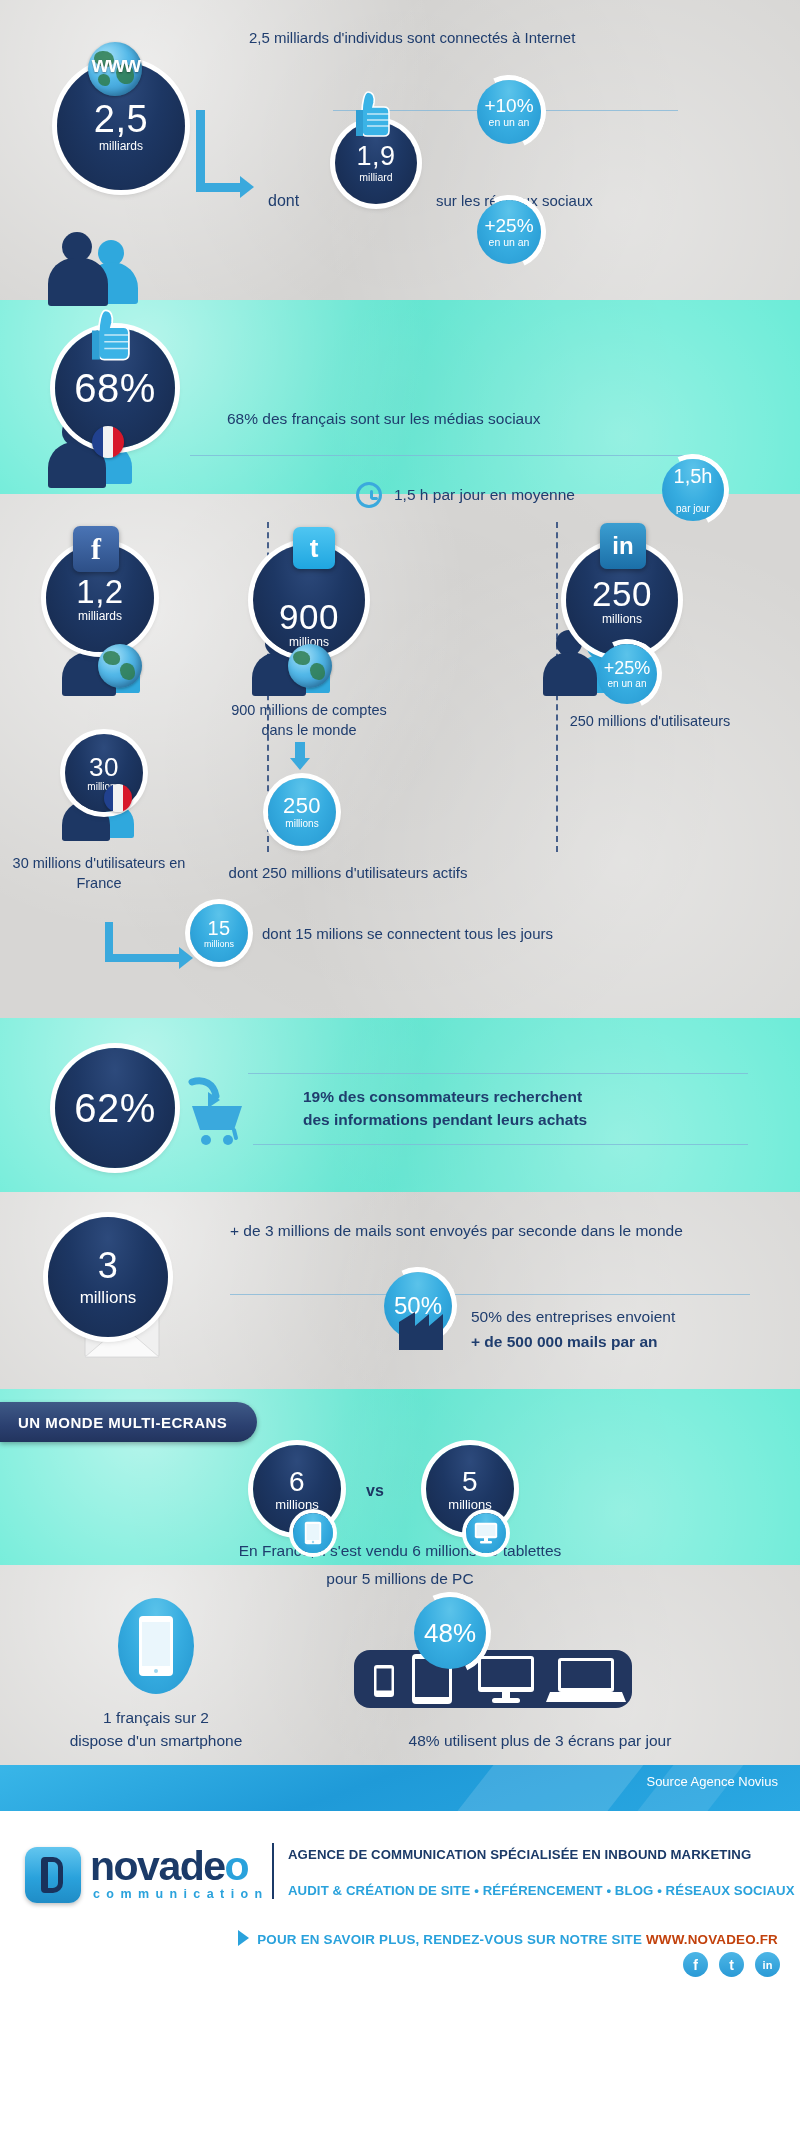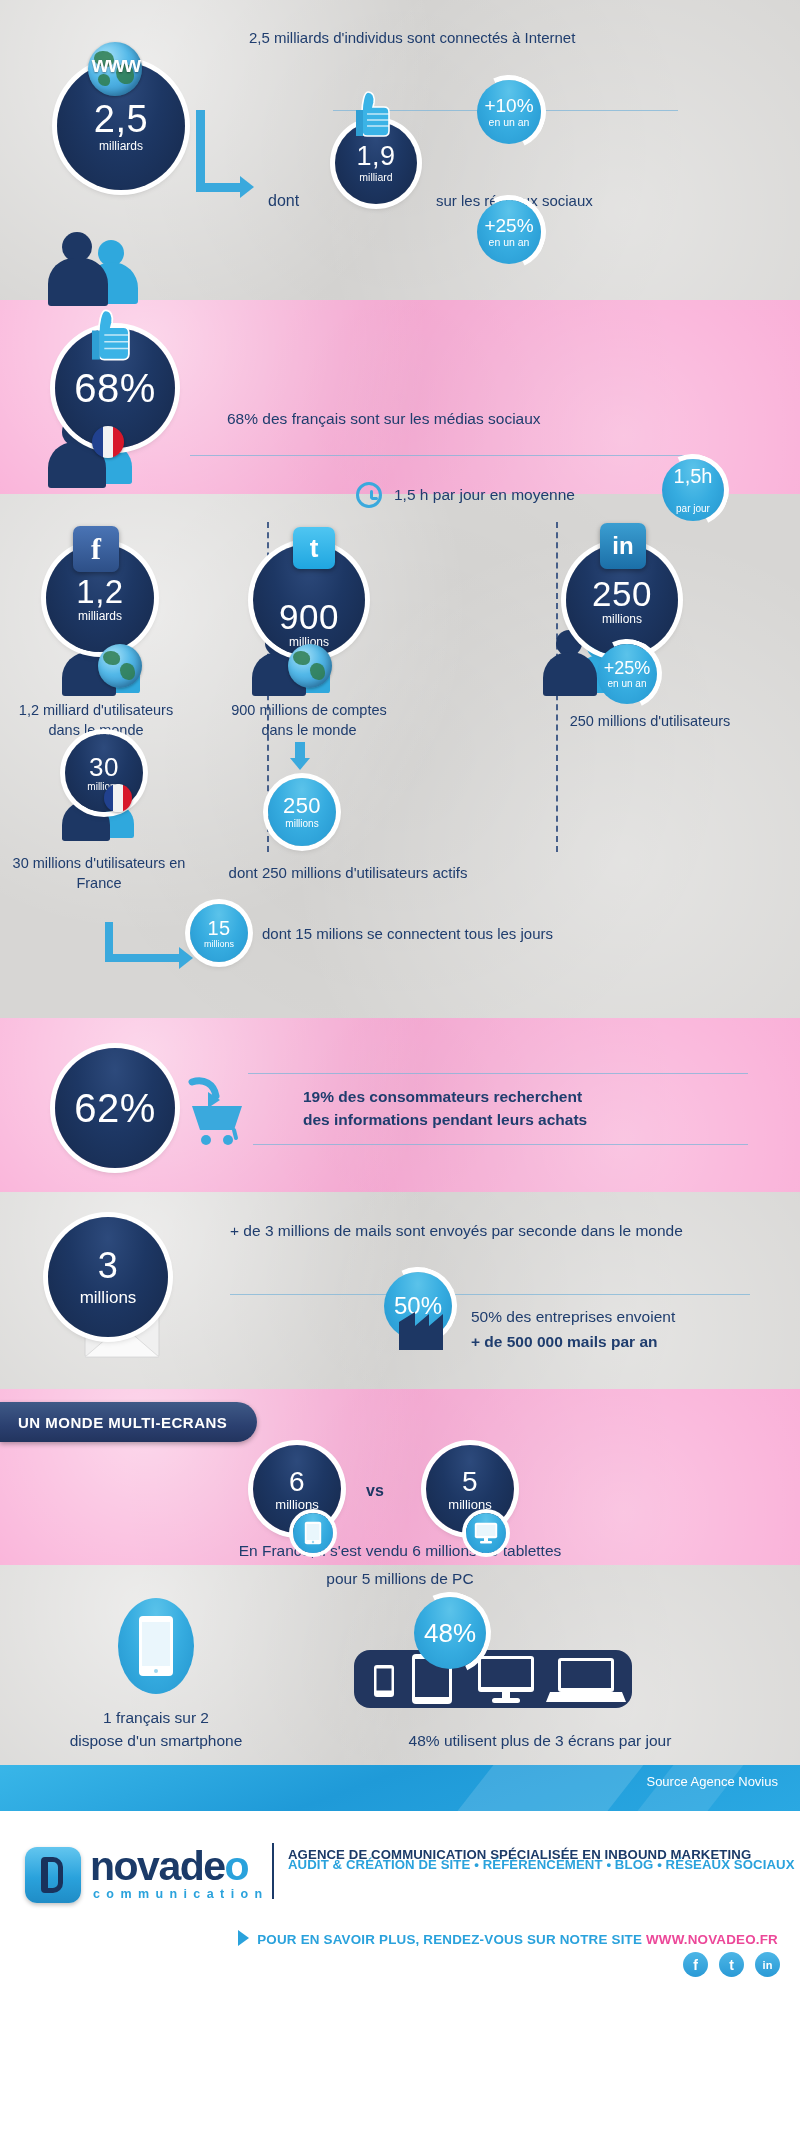--- a/index.html
+++ b/index.html
@@ -39,21 +39,21 @@
     font-size:18px; color:#ffffff; letter-spacing:.6px;
   }
   .h-sub .tri{
     display:inline-block; width:0;height:0;
     border-left:11px solid #fff; border-top:7px solid transparent; border-bottom:7px solid transparent;
     margin-right:9px; position:relative; top:1px;
   }
 
   
   .sec { position:relative; width:800px; background:#dedede; }
-  .sec.light { background:#f9a8d4; }
+  .sec.light { background:#5eead4; }
   .sec.dark  { background:#d7d6d4; }
   .sec::after{
     content:""; position:absolute; inset:0; pointer-events:none;
     background:
       radial-gradient(circle at 18% 22%, rgba(255,255,255,.55), transparent 42%),
       radial-gradient(circle at 78% 70%, rgba(255,255,255,.35), transparent 46%),
       radial-gradient(circle at 50% 50%, rgba(0,0,0,.04), transparent 70%);
   }
   .sec > * { position:relative; z-index:2; }
 
@@ -180,31 +180,31 @@
     position:absolute; left:90px; top:32px; font-size:41px; font-weight:bold;
     color:#1b3a68; letter-spacing:-1.5px;
   }
   .logo-word .o2{ color:#2aa2dc; }
   .logo-sub{
     position:absolute; left:93px; top:76px; font-size:12.5px; color:#2aa2dc;
     letter-spacing:6.4px; font-weight:bold;
   }
   .divider{ position:absolute; left:272px; top:32px; width:2px; height:56px; background:#1b3a68; }
   .tag1{ position:absolute; left:288px; top:36px; font-size:13.2px; font-weight:bold; color:#1b3a68; letter-spacing:.1px;}
-  .tag2{ position:absolute; left:288px; top:46px; font-size:13.2px; font-weight:bold; color:#2aa2dc; letter-spacing:.1px;}
+  .tag2{ position:absolute; left:288px; top:72px; font-size:13.2px; font-weight:bold; color:#2aa2dc; letter-spacing:.1px;}
   .cta{
     position:absolute; left:0; right:22px; top:117px; text-align:right;
     font-size:13.4px; font-weight:bold; color:#2aa2dc; letter-spacing:.2px;
   }
   .cta .tri{
     display:inline-block; width:0;height:0;
     border-left:11px solid #2aa2dc; border-top:8px solid transparent; border-bottom:8px solid transparent;
     margin-right:8px; position:relative; top:2px;
   }
-  .cta .site{ color:#ec4899;margin-top:16px; }
+  .cta .site{ color:#c2410c;margin-top:16px; }
   .socials{ position:absolute; right:20px; top:141px; display:flex; gap:11px; }
   .soc{
     width:25px;height:25px;border-radius:50%;
     background:linear-gradient(180deg,#4db6e6 0%,#2a9ad6 100%);
     color:#fff; display:flex;align-items:center;justify-content:center;
     font-size:14px; font-weight:bold;
   }
 </style>
 </head>
 <body>
@@ -347,21 +347,20 @@
       </div>
     </div>
     <div class="globe" style="left:98px; top:150px; width:44px; height:44px; z-index:6;">
       <div class="land" style="left:5px; top:7px; width:17px; height:14px;"></div>
       <div class="land" style="left:22px; top:19px; width:15px; height:17px;"></div>
     </div>
     <div class="bub navy" style="left:46px; top:50px; width:108px; height:108px; z-index:3;">
       <div class="big" style="font-size:33px;">1,2</div>
       <div class="small">milliards</div>
     </div>
-    <div class="txt" style="left:6px; top:207px; width:180px; text-align:center; font-size:14.5px;">1,2 milliard d'utilisateurs dans le monde</div>
 
     <div class="people" style="left:62px; top:287px; width:100px; height:56px;">
       <div class="person" style="left:32px; top:6px; width:40px; height:48px;">
         <div class="head" style="left:9px; top:0; width:20px; height:20px; background:#2fa8dd;"></div>
         <div class="body" style="left:0; top:17px; width:40px; height:34px; background:#2fa8dd;"></div>
       </div>
       <div class="person" style="left:0px; top:0px; width:48px; height:56px;">
         <div class="head" style="left:12px; top:0; width:24px; height:24px; background:#1d3764;"></div>
         <div class="body" style="left:0; top:20px; width:48px; height:40px; background:#1d3764;"></div>
       </div>

